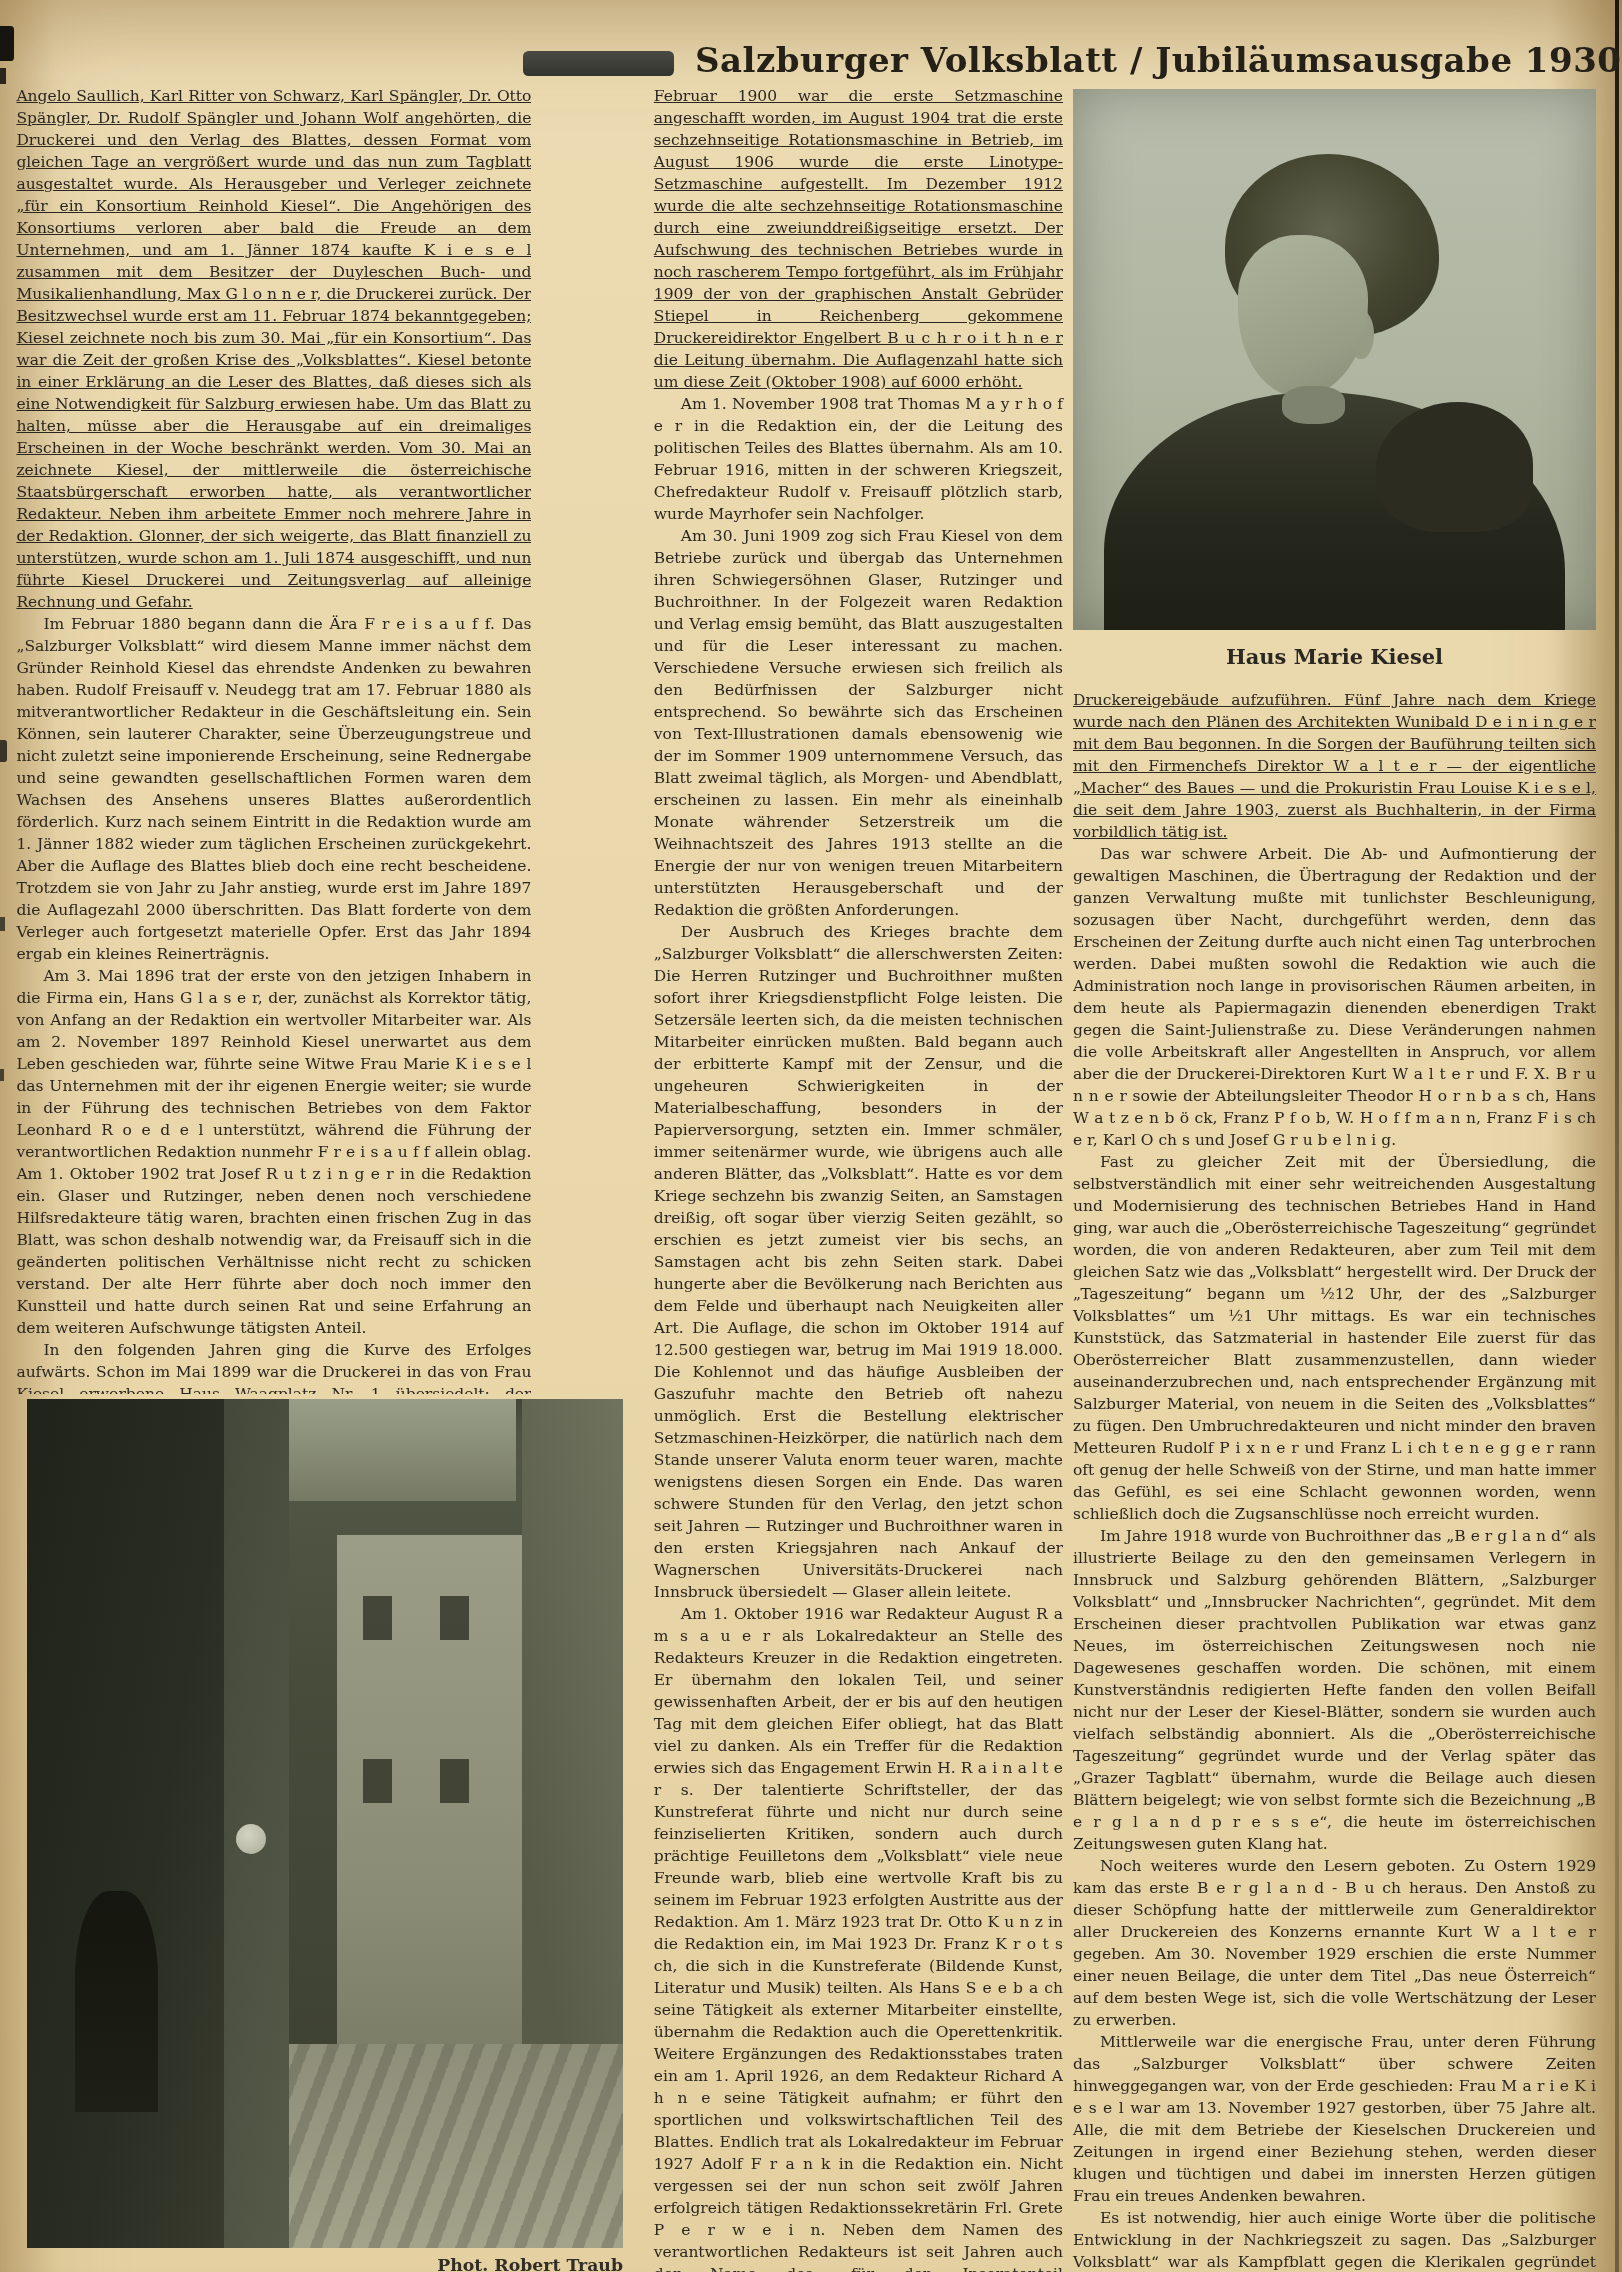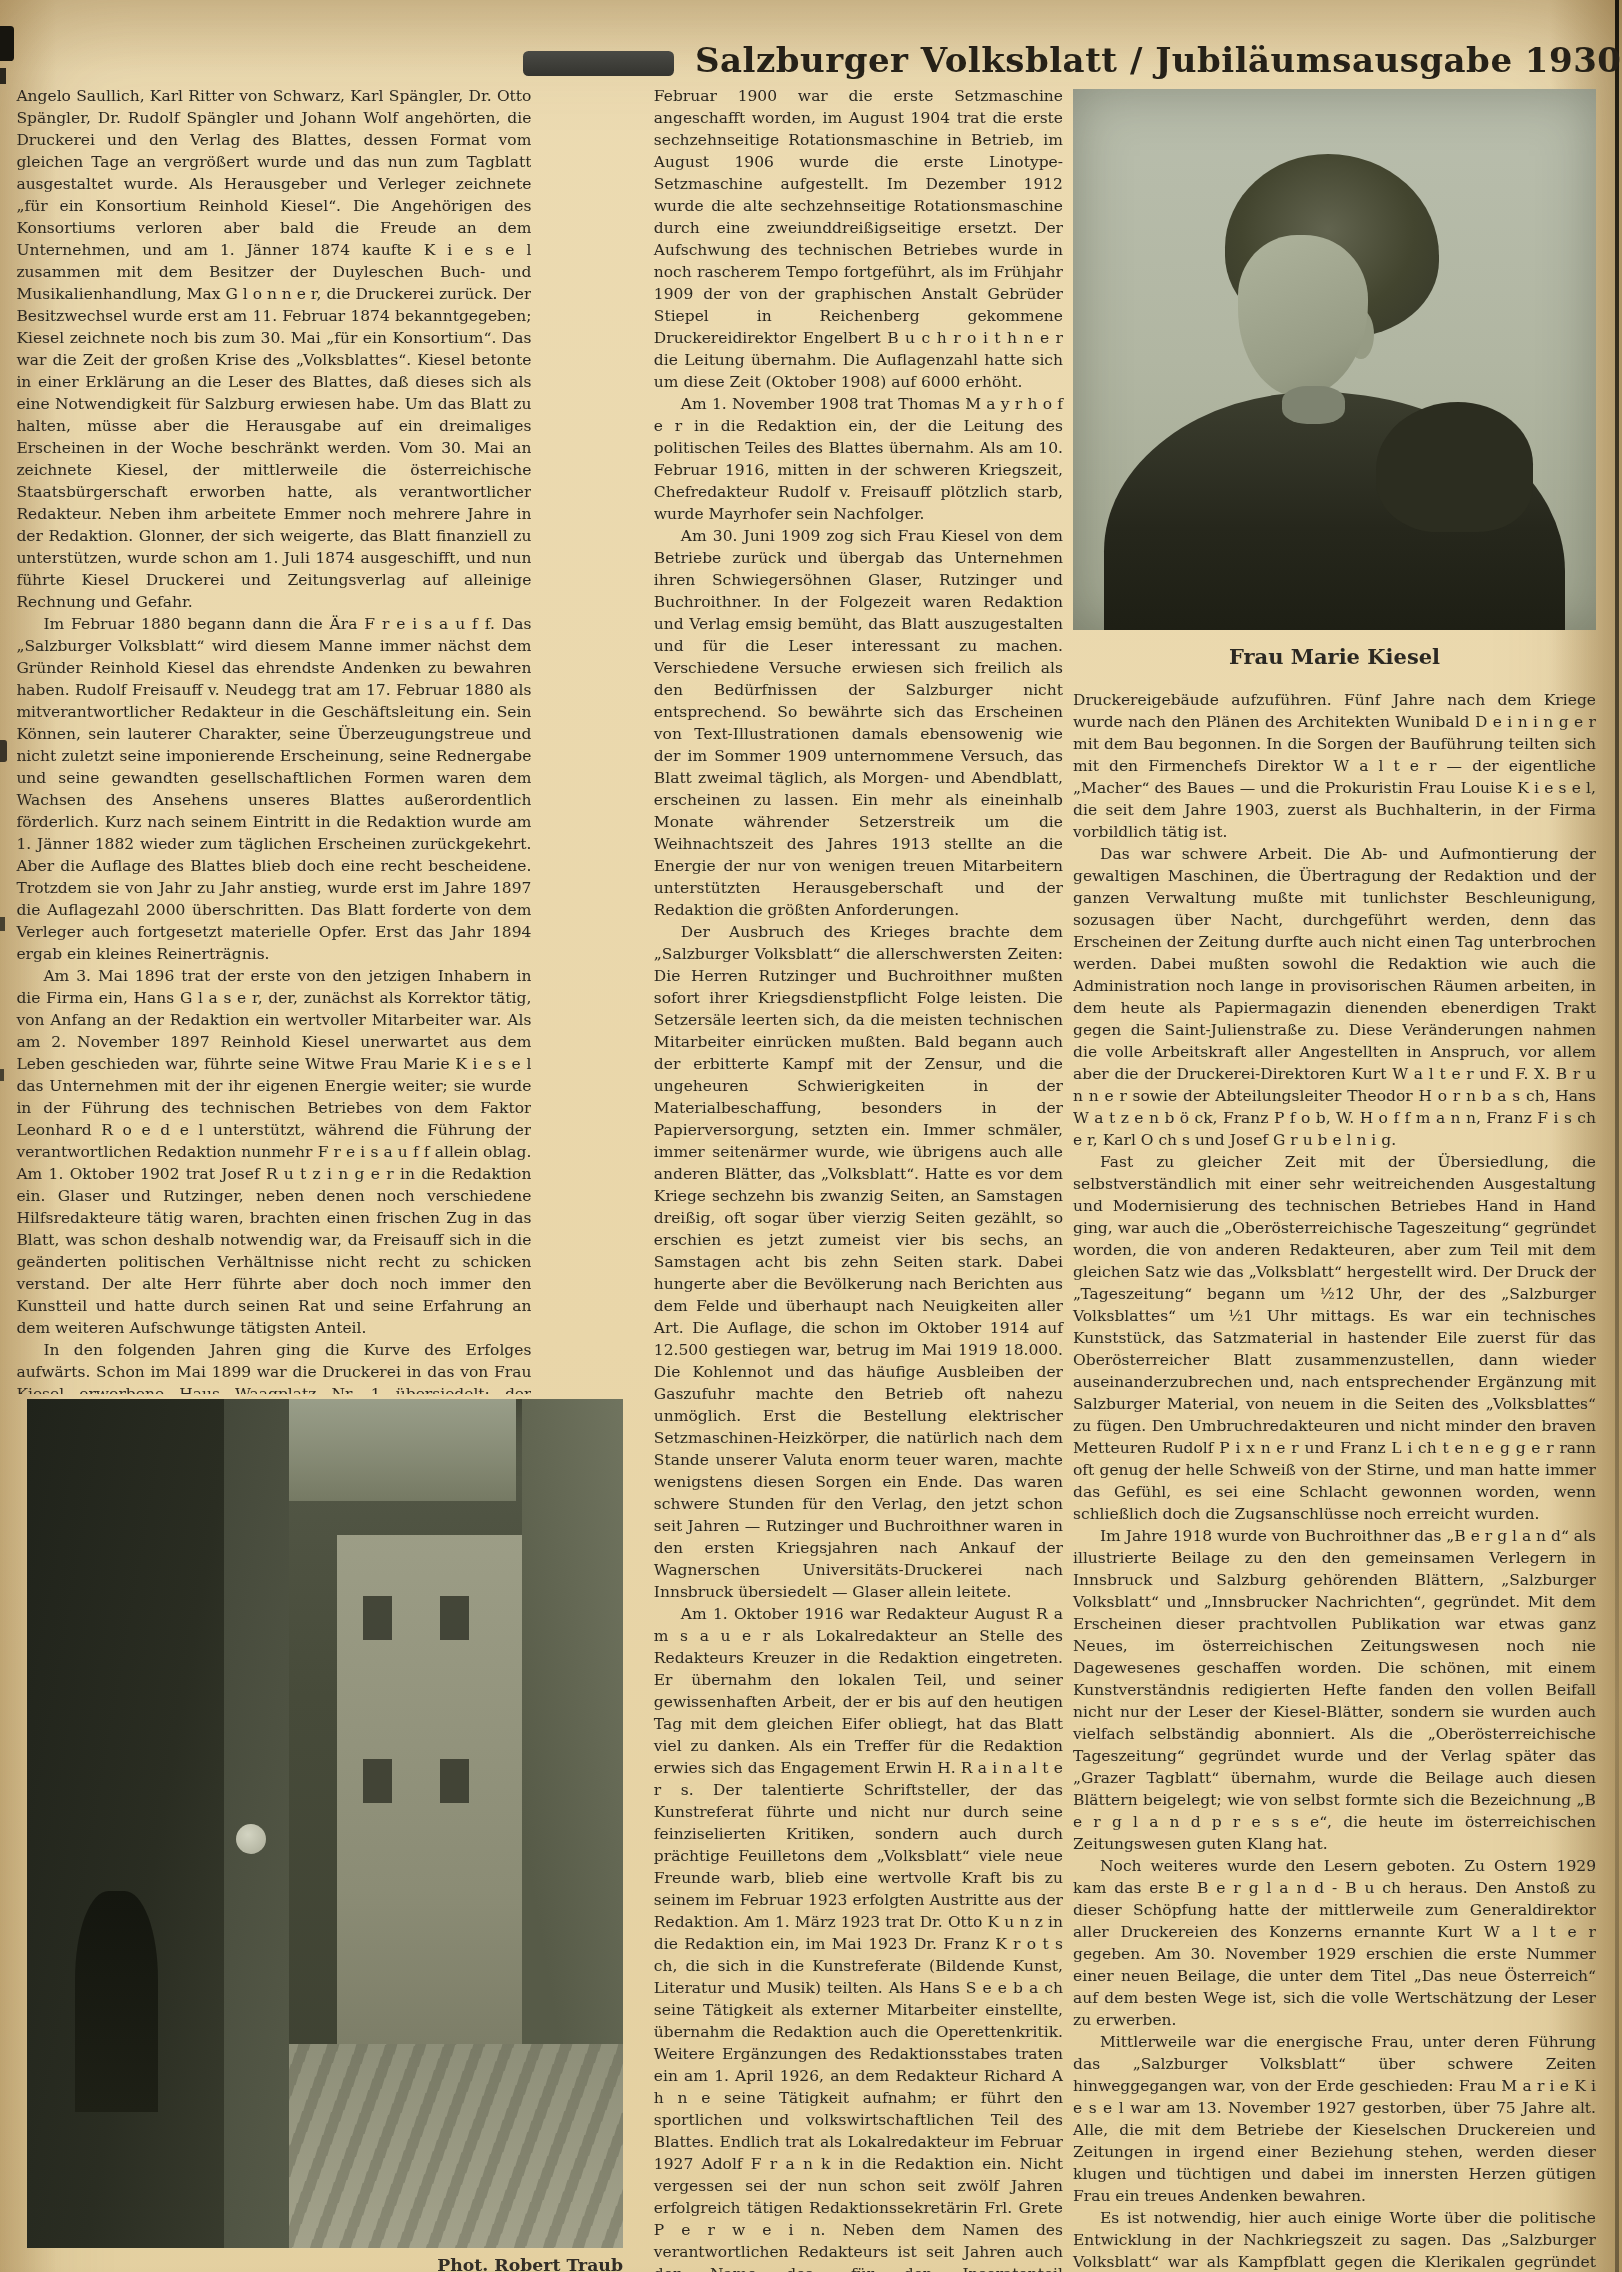--- a/index.html
+++ b/index.html
@@ -14,21 +14,21 @@
     box-shadow: inset 0 0 118px rgba(105,75,28,.35);
   }
   
   .masthead-bar{position:absolute;left:523px;top:51px;width:151px;height:24.5px;
     background:linear-gradient(180deg,#4a4a45,#34342f);border-radius:5.5px;}
   .masthead{position:absolute;left:695px;top:40px;width:904px;height:50px;
     font-size:34px;font-weight:bold;letter-spacing:0.5px;color:#262118;white-space:nowrap;}
   
   .col{position:absolute;top:85px;text-align:justify;font-size:15.5px;line-height:22px;}
   .col p{margin:0;text-indent:27px;hyphens:auto;}
-  .col p.cont{text-indent:0;}
+  .col p.cont{text-indent:0;text-decoration:underline;}
   #col1{left:16.4px;width:515px;height:1309px;overflow:hidden;}
   #col2{left:545px;width:518px;height:2273px;}
   #col3{left:1073px;width:523px;}
   .wrap-spacer{float:left;width:97px;height:1036px;margin-top:1314px;margin-right:11.8px;}
   
   .portrait{position:relative;width:523px;height:541px;margin:3.6px 0 16.4px 0;
     background:linear-gradient(180deg,#b9bead 0%,#b1b6a2 50%,#a3a892 100%);
     box-shadow: inset 0 0 55px rgba(40,42,30,.35);overflow:hidden;}
   .p-hair{position:absolute;left:29%;top:12%;width:41%;height:34%;
     background:radial-gradient(ellipse at 48% 42%, #62644f 0%, #43452f 55%, #35372a 100%);
@@ -116,21 +116,21 @@
 
   <div class="col" id="col3">
     <div class="portrait">
       <div class="p-hair"></div>
       <div class="p-ear"></div>
       <div class="p-face"></div>
       <div class="p-body"></div>
       <div class="p-shoulder"></div>
       <div class="p-collar"></div>
     </div>
-    <div class="photo-caption">Frau Marie Kiesel</div>
+    <div class="photo-caption">Haus Marie Kiesel</div>
     <p class="cont">Druckereigebäude aufzuführen. Fünf Jahre nach dem Kriege wurde nach den Plänen des Architekten Wunibald D e i n i n g e r mit dem Bau begonnen. In die Sorgen der Bauführung teilten sich mit den Firmenchefs Direktor W a l t e r — der eigentliche „Macher“ des Baues — und die Prokuristin Frau Louise K i e s e l, die seit dem Jahre 1903, zuerst als Buchhalterin, in der Firma vorbildlich tätig ist.</p>
     <p>Das war schwere Arbeit. Die Ab- und Aufmontierung der gewaltigen Maschinen, die Übertragung der Redaktion und der ganzen Verwaltung mußte mit tunlichster Beschleunigung, sozusagen über Nacht, durchgeführt werden, denn das Erscheinen der Zeitung durfte auch nicht einen Tag unterbrochen werden. Dabei mußten sowohl die Redaktion wie auch die Administration noch lange in provisorischen Räumen arbeiten, in dem heute als Papiermagazin dienenden ebenerdigen Trakt gegen die Saint-Julienstraße zu. Diese Veränderungen nahmen die volle Arbeitskraft aller Angestellten in Anspruch, vor allem aber die der Druckerei-Direktoren Kurt W a l t e r und F. X. B r u n n e r sowie der Abteilungsleiter Theodor H o r n b a s ch, Hans W a t z e n b ö ck, Franz P f o b, W. H o f f m a n n, Franz F i s ch e r, Karl O ch s und Josef G r u b e l n i g.</p>
     <p>Fast zu gleicher Zeit mit der Übersiedlung, die selbstverständlich mit einer sehr weitreichenden Ausgestaltung und Modernisierung des technischen Betriebes Hand in Hand ging, war auch die „Oberösterreichische Tageszeitung“ gegründet worden, die von anderen Redakteuren, aber zum Teil mit dem gleichen Satz wie das „Volksblatt“ hergestellt wird. Der Druck der „Tageszeitung“ begann um ½12 Uhr, der des „Salzburger Volksblattes“ um ½1 Uhr mittags. Es war ein technisches Kunststück, das Satzmaterial in hastender Eile zuerst für das Oberösterreicher Blatt zusammenzustellen, dann wieder auseinanderzubrechen und, nach entsprechender Ergänzung mit Salzburger Material, von neuem in die Seiten des „Volksblattes“ zu fügen. Den Umbruchredakteuren und nicht minder den braven Metteuren Rudolf P i x n e r und Franz L i ch t e n e g g e r rann oft genug der helle Schweiß von der Stirne, und man hatte immer das Gefühl, es sei eine Schlacht gewonnen worden, wenn schließlich doch die Zugsanschlüsse noch erreicht wurden.</p>
     <p>Im Jahre 1918 wurde von Buchroithner das „B e r g l a n d“ als illustrierte Beilage zu den den gemeinsamen Verlegern in Innsbruck und Salzburg gehörenden Blättern, „Salzburger Volksblatt“ und „Innsbrucker Nachrichten“, gegründet. Mit dem Erscheinen dieser prachtvollen Publikation war etwas ganz Neues, im österreichischen Zeitungswesen noch nie Dagewesenes geschaffen worden. Die schönen, mit einem Kunstverständnis redigierten Hefte fanden den vollen Beifall nicht nur der Leser der Kiesel-Blätter, sondern sie wurden auch vielfach selbständig abonniert. Als die „Oberösterreichische Tageszeitung“ gegründet wurde und der Verlag später das „Grazer Tagblatt“ übernahm, wurde die Beilage auch diesen Blättern beigelegt; wie von selbst formte sich die Bezeichnung „B e r g l a n d p r e s s e“, die heute im österreichischen Zeitungswesen guten Klang hat.</p>
     <p>Noch weiteres wurde den Lesern geboten. Zu Ostern 1929 kam das erste B e r g l a n d - B u ch heraus. Den Anstoß zu dieser Schöpfung hatte der mittlerweile zum Generaldirektor aller Druckereien des Konzerns ernannte Kurt W a l t e r gegeben. Am 30. November 1929 erschien die erste Nummer einer neuen Beilage, die unter dem Titel „Das neue Österreich“ auf dem besten Wege ist, sich die volle Wertschätzung der Leser zu erwerben.</p>
     <p>Mittlerweile war die energische Frau, unter deren Führung das „Salzburger Volksblatt“ über schwere Zeiten hinweggegangen war, von der Erde geschieden: Frau M a r i e K i e s e l war am 13. November 1927 gestorben, über 75 Jahre alt. Alle, die mit dem Betriebe der Kieselschen Druckereien und Zeitungen in irgend einer Beziehung stehen, werden dieser klugen und tüchtigen und dabei im innersten Herzen gütigen Frau ein treues Andenken bewahren.</p>
     <p>Es ist notwendig, hier auch einige Worte über die politische Entwicklung in der Nachkriegszeit zu sagen. Das „Salzburger Volksblatt“ war als Kampfblatt gegen die Klerikalen gegründet worden. Es hatte immer eine entschieden freiheitliche Haltung eingenommen und im ersten Jahrzehnt unseres Jahrhunderts in den Kämpfen des antiklerikalen Kartells eine führende Rolle gespielt. Als aber nach dem Umsturze das, was die einstigen Kampfgenossen im antiklerikalen Kartell, die Sozialdemokraten, früher Freiheit genannt hatten, von ihnen</p>
   </div>
 
   <div class="street">

